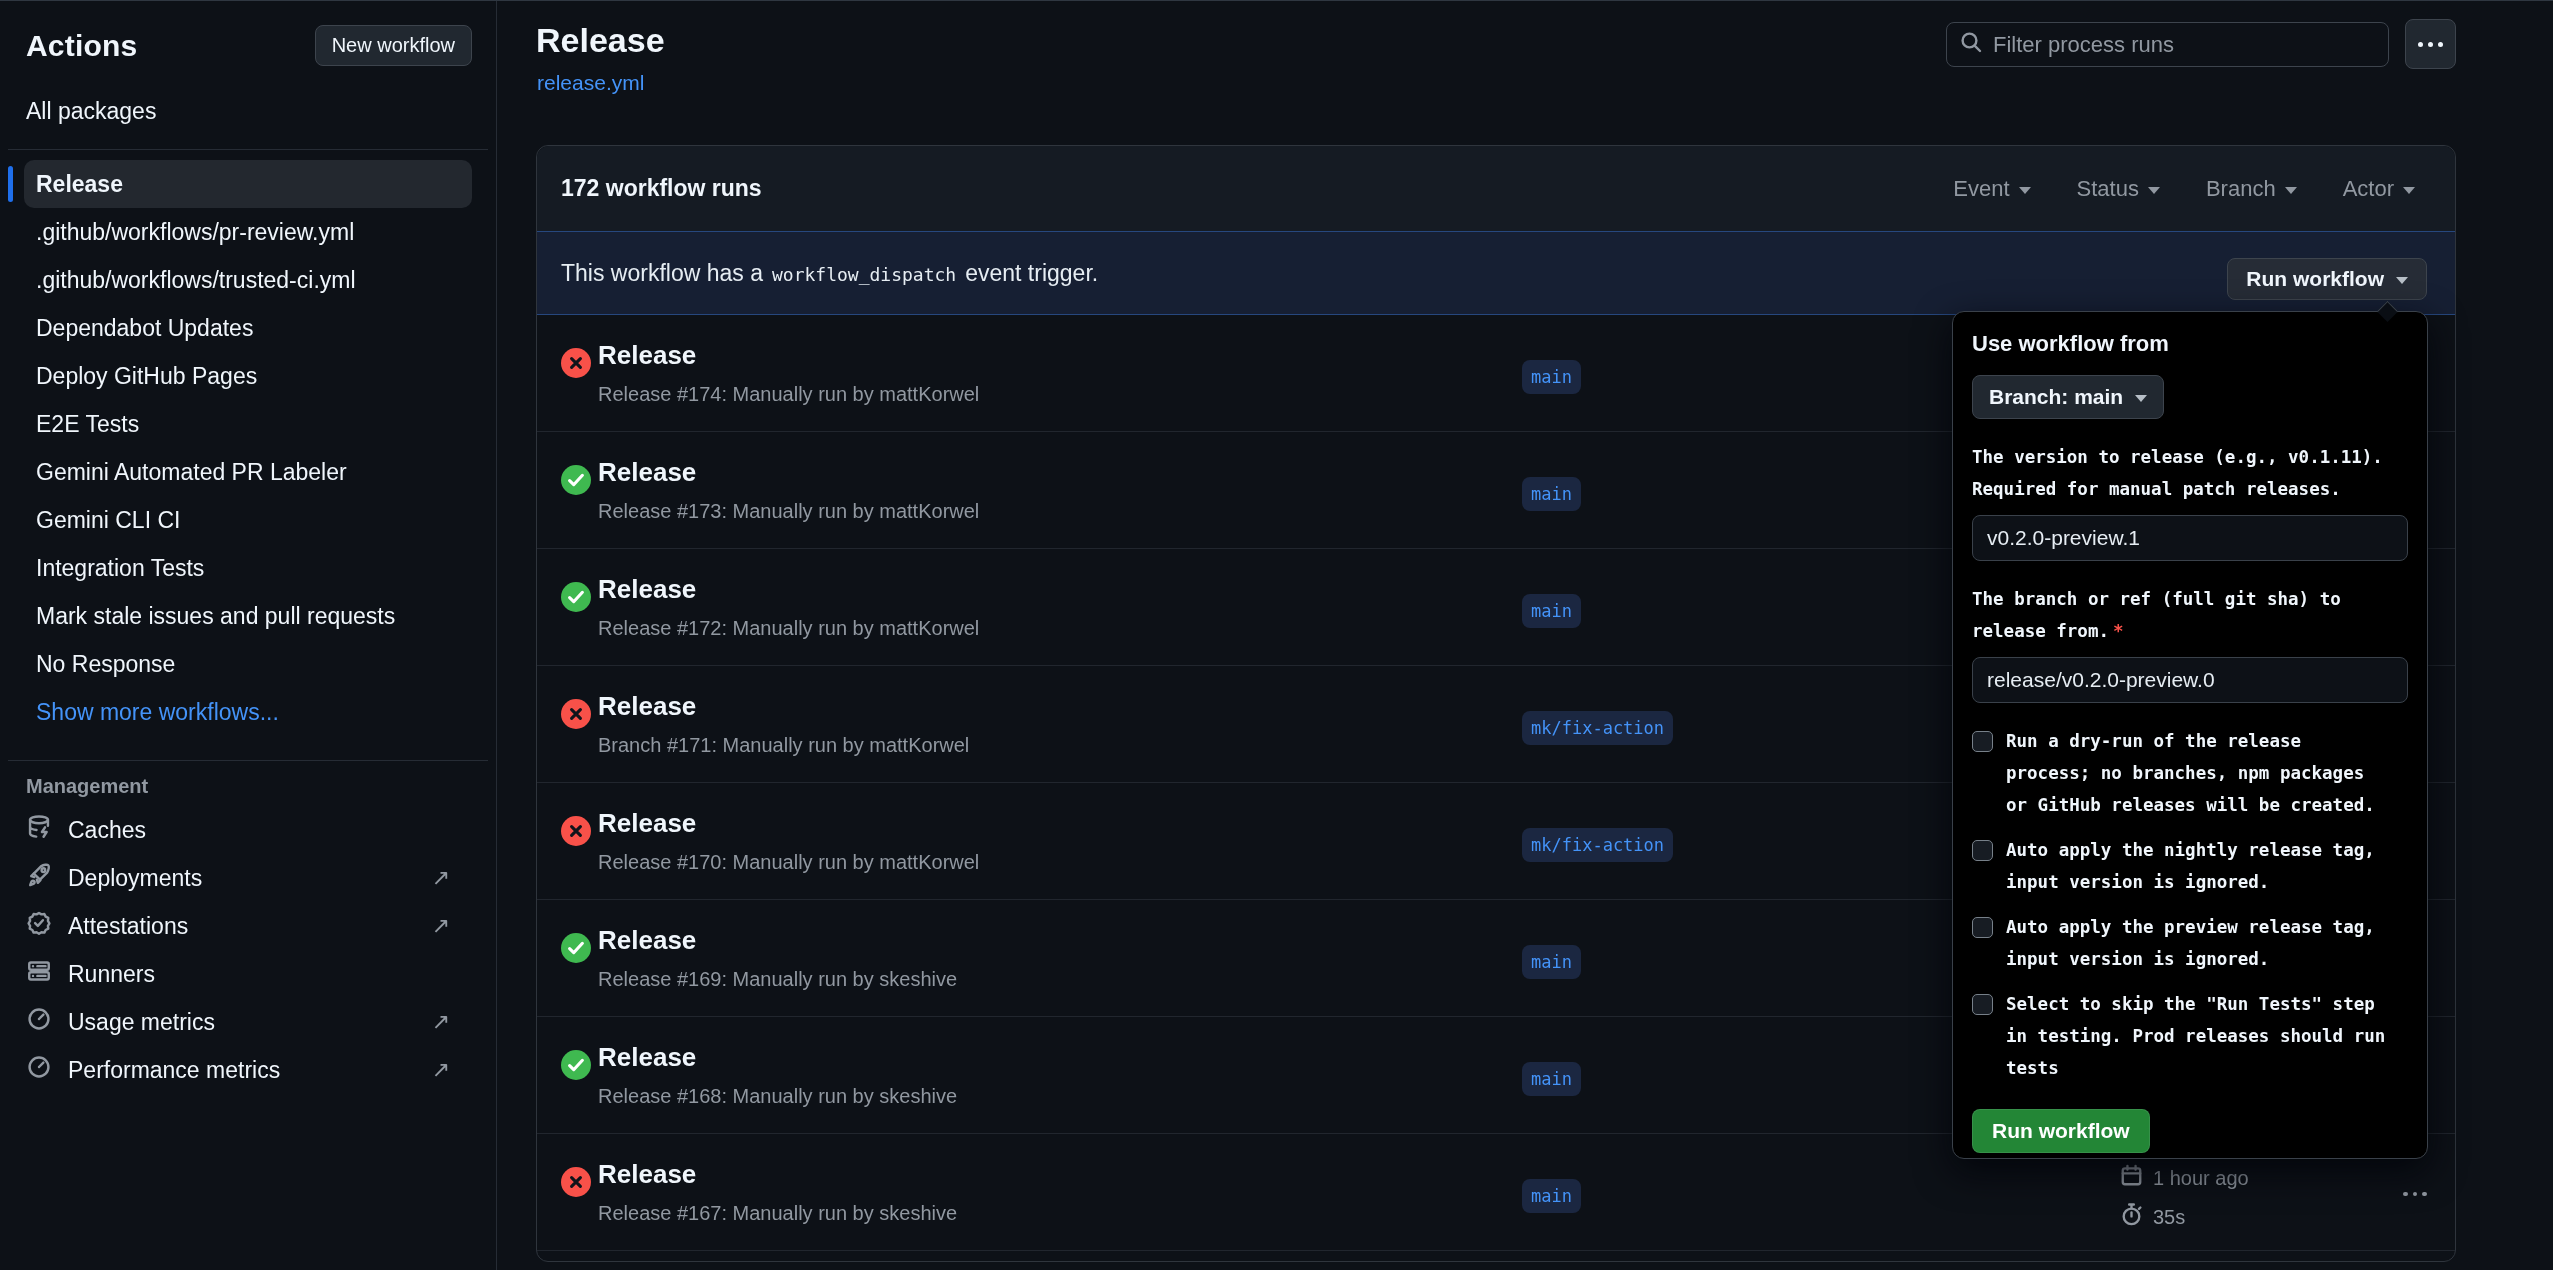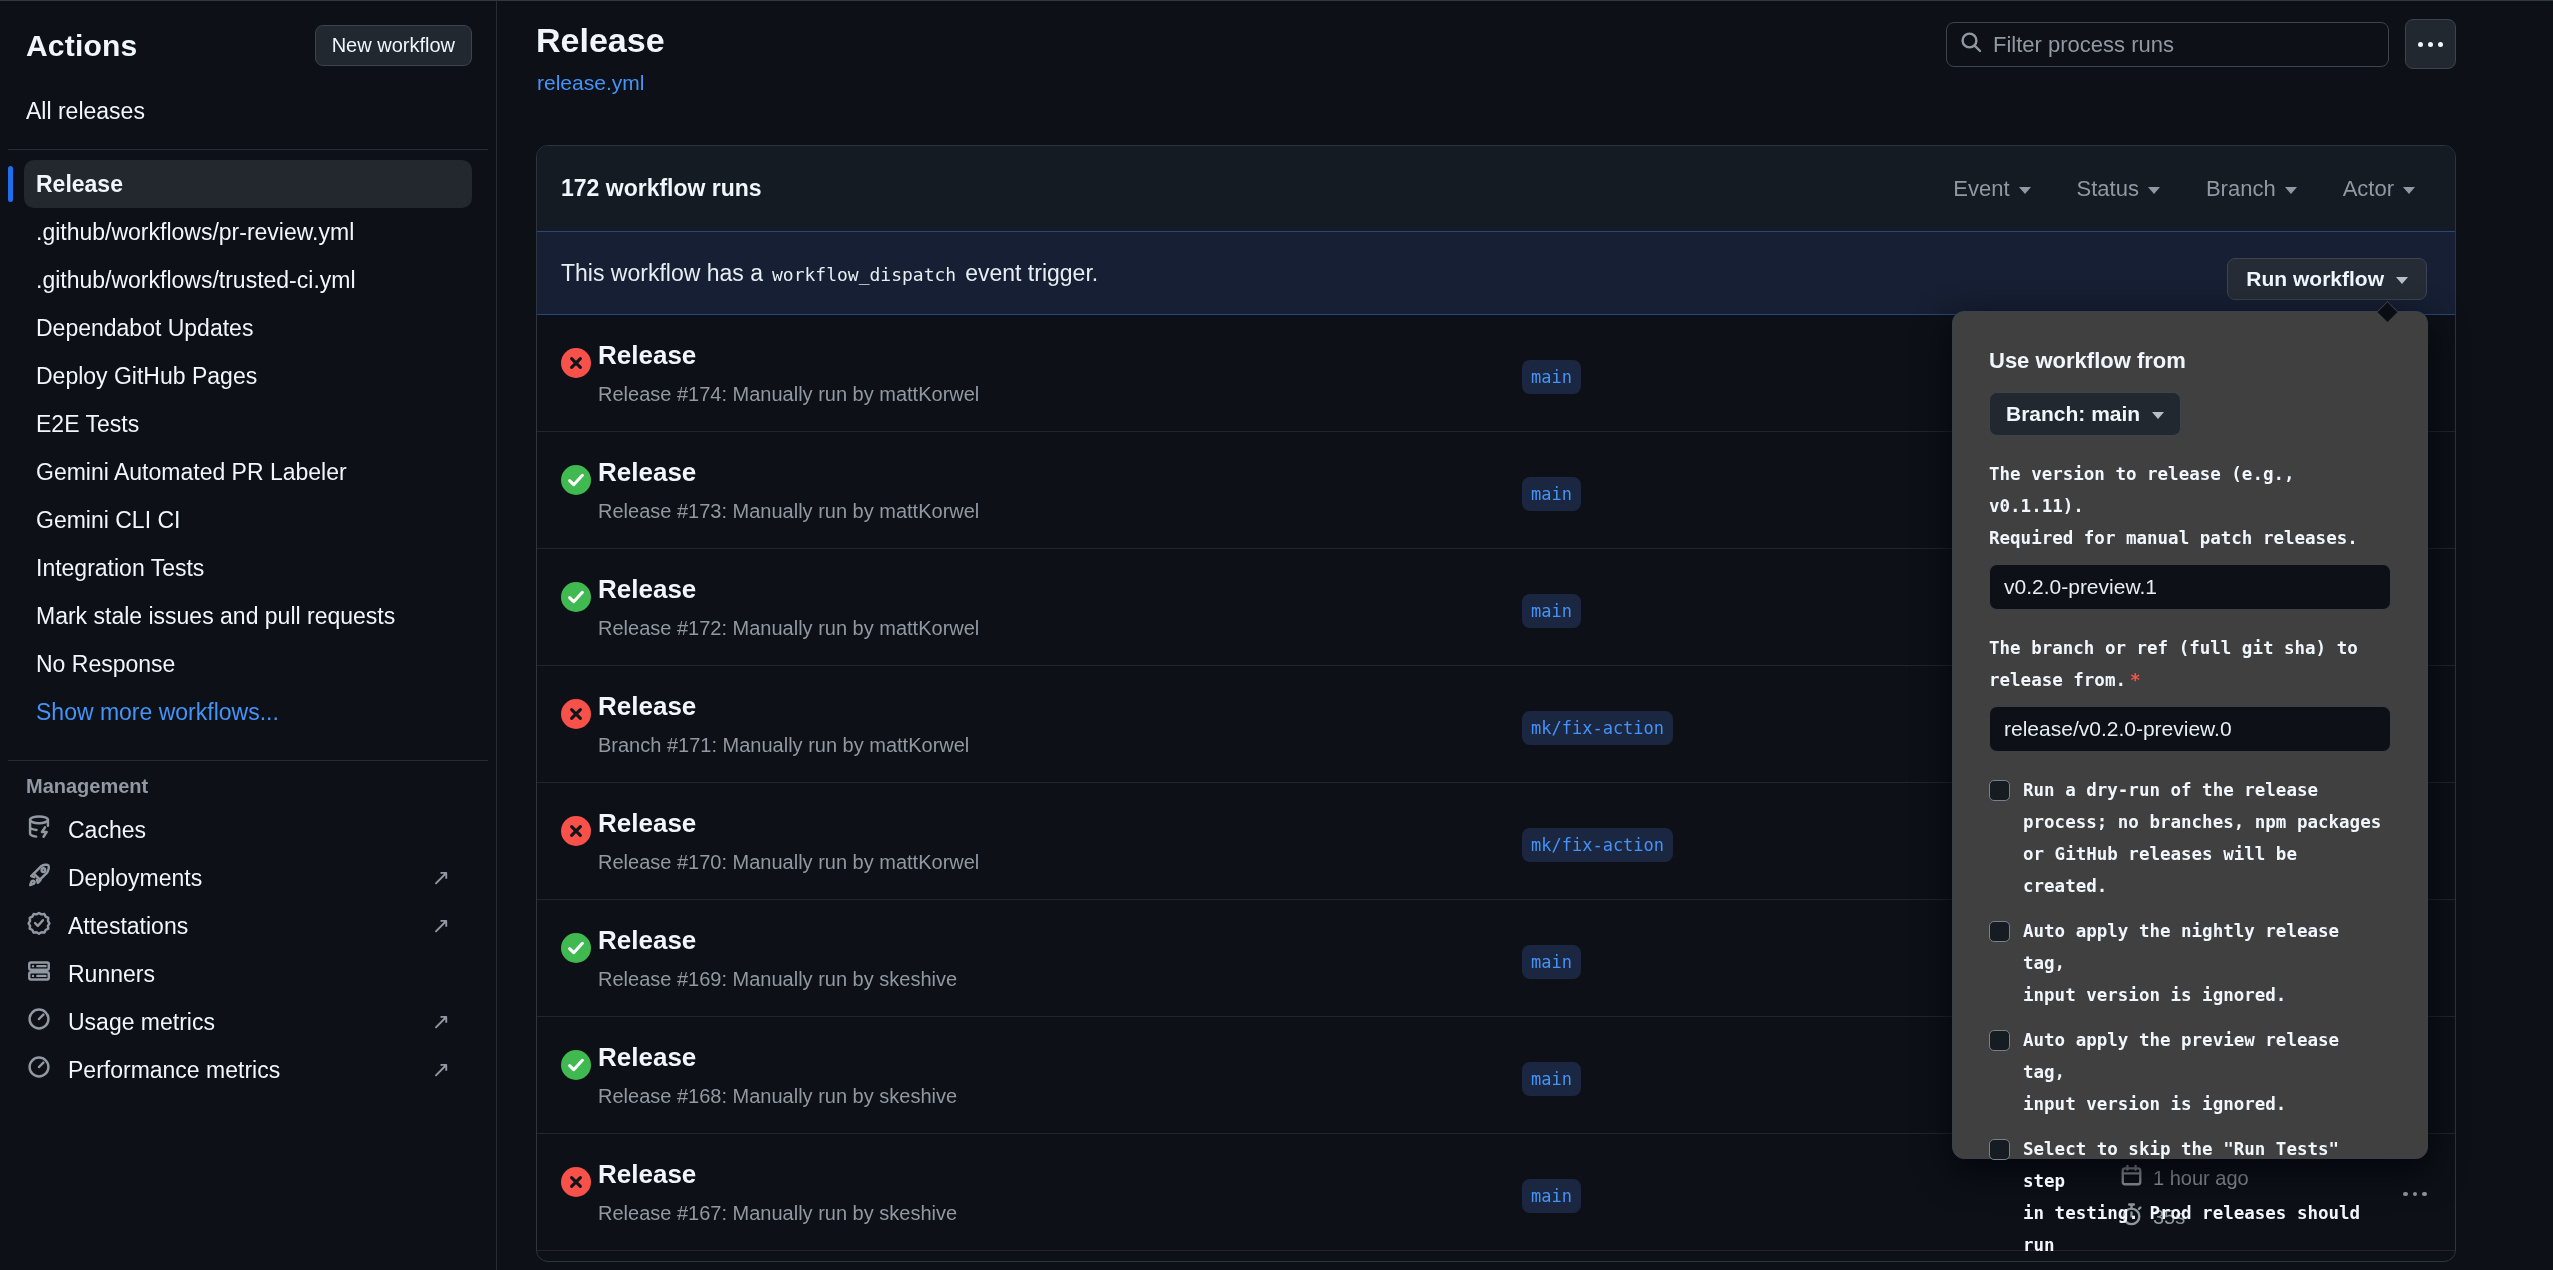--- a/index.html
+++ b/index.html
@@ -82,22 +82,22 @@
     background:#1b2741; color:#4493f8;
     font-family:"DejaVu Sans Mono","Liberation Mono",monospace; font-size:17px; cursor:pointer; }
   .run-meta { position:absolute; left:1582px; top:29px; display:flex; flex-direction:column; gap:9px; color:#9198a1; font-size:20px; }
   .meta-line { display:flex; align-items:center; gap:9px; }
   .run-meta svg { stroke:#9198a1; fill:none; stroke-width:1.5; stroke-linecap:round; stroke-linejoin:round; }
   .row-kebab { position:absolute; left:1850px; top:45px; width:56px; height:30px;
     display:flex; align-items:center; justify-content:center; gap:5px; cursor:pointer; border-radius:6px; }
 
   
   .panel { position:absolute; left:1952px; top:310px; width:476px; height:848px;
-    background:#404040; border:1px solid #3a414a; border-radius:12px; z-index:9;
-    box-shadow:0 12px 36px rgba(1,4,9,.85); padding:36px; }
+    background:#000000; border:1px solid #3a414a; border-radius:12px; z-index:9;
+    box-shadow:0 12px 36px rgba(1,4,9,.85); padding:19px; }
   .panel::before { content:''; position:absolute; top:-8px; right:32px; width:14px; height:14px;
     background:#0a0e14; border-left:1px solid #3a414a; border-top:1px solid #3a414a; transform:rotate(45deg); }
   .panel-heading { font-size:22px; font-weight:600; margin-bottom:18px; }
   .branch-select { height:44px; display:inline-flex; align-items:center; gap:12px; padding:0 16px;
     background:#212830; border:1px solid #3d444d; border-radius:8px;
     color:#f0f6fc; font-size:21px; font-weight:600; cursor:pointer; margin-bottom:22px; }
   .branch-select .caret { color:#b7bfc7; }
   .field-label { font-family:"DejaVu Sans Mono","Liberation Mono",monospace;
     font-size:17.5px; font-weight:700; line-height:32px; white-space:pre-line; margin-bottom:10px; }
   .req { color:#f85149; margin-left:4px; }
@@ -112,21 +112,21 @@
     display:inline-flex; align-items:center; }
 </style>
 </head>
 <body>
 
 <div class="sidebar">
   <div class="sb-head">
     <div class="sb-title">Actions</div>
     <button class="btn-secondary">New workflow</button>
   </div>
-  <div class="sb-all">All releases</div>
+  <div class="sb-all">All packages</div>
   <div class="sb-divider"></div>
   <ul class="sb-list">
     <li class="sb-item selected">Release</li>
     <li class="sb-item">.github/workflows/pr-review.yml</li>
     <li class="sb-item">.github/workflows/trusted-ci.yml</li>
     <li class="sb-item">Dependabot Updates</li>
     <li class="sb-item">Deploy GitHub Pages</li>
     <li class="sb-item">E2E Tests</li>
     <li class="sb-item">Gemini Automated PR Labeler</li>
     <li class="sb-item">Gemini CLI CI</li>

